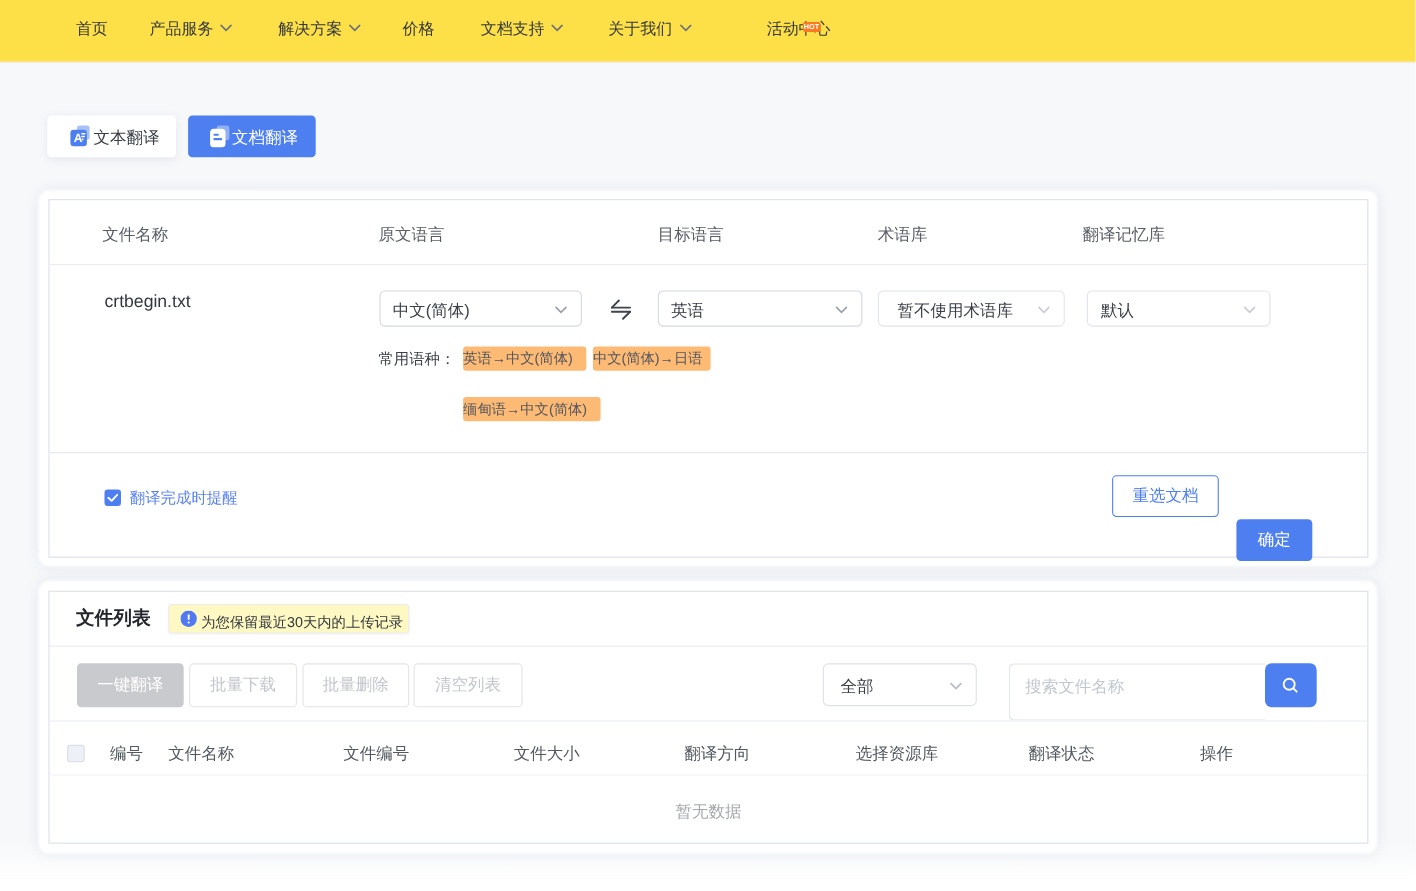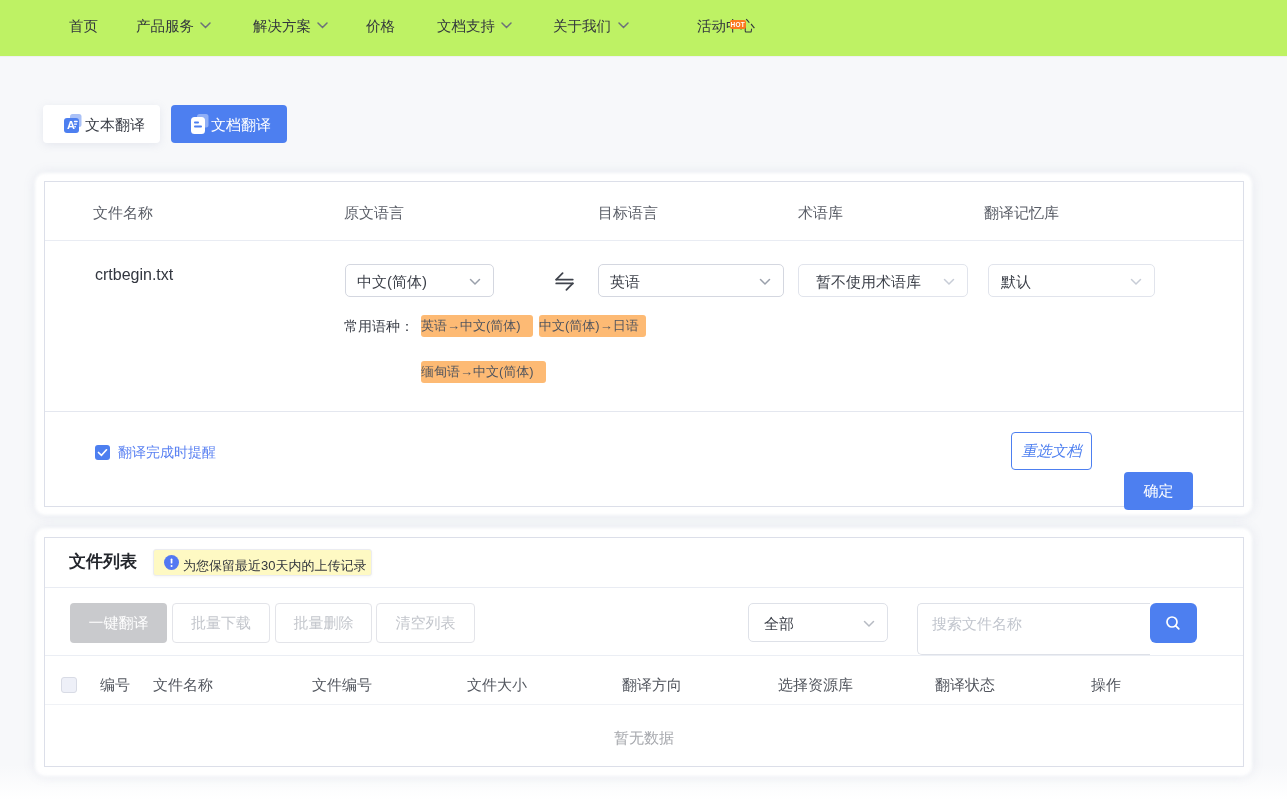--- a/index.html
+++ b/index.html
@@ -3,21 +3,21 @@
 <meta charset="utf-8">
 <style>
   * { margin:0; padding:0; box-sizing:border-box; }
   html,body { width:1287px; height:810px; }
   body { font-family:"Liberation Sans", sans-serif; position:relative; overflow:hidden;
          background:linear-gradient(#f7f8fa 0px, #f7f8fa 765px, #ffffff 800px, #ffffff 810px); }
   .abs { position:absolute; }
   .t { position:absolute; white-space:nowrap; }
 
   
-  #nav { left:0; top:0; width:1287px; height:57px; background:#bef264; border-bottom:1px solid #f0f0f2; }
+  #nav { left:0; top:0; width:1287px; height:57px; background:#fde047; border-bottom:1px solid #f0f0f2; }
   .navitem { position:absolute; top:17px; font-size:14.5px; color:#33373d; white-space:nowrap; }
   .chev { position:absolute; top:22px; width:11px; height:7px; }
 
   
   #tab1 { left:43px; top:105px; width:117px; height:38px; background:#fff; border-radius:4px;
           box-shadow:0 2px 8px rgba(150,160,190,0.18); }
   #tab2 { left:171px; top:105px; width:116px; height:38px; background:#4d7ff0; border-radius:4px; }
 
   
   .card { position:absolute; background:#fff; border-radius:10px;
@@ -90,21 +90,21 @@
 
 <div class="abs" style="left:45px;top:240px;width:1198px;height:1px;background:#e9ecf3;"></div>
 <span class="hdrtxt" style="left:93px;top:204px;">文件名称</span>
 <span class="hdrtxt" style="left:344px;top:204px;">原文语言</span>
 <span class="hdrtxt" style="left:598px;top:204px;">目标语言</span>
 <span class="hdrtxt" style="left:798px;top:204px;">术语库</span>
 <span class="hdrtxt" style="left:984px;top:204px;">翻译记忆库</span>
 
 <span class="t" style="left:95px;top:266px;font-size:16px;color:#32363f;">crtbegin.txt</span>
 
-<div class="sel" style="left:345px;top:264px;width:149px;text-align:right;">
+<div class="sel" style="left:345px;top:264px;width:184px;text-align:right;">
   <span class="seltxt" style="left:11px;">中文(简体)</span>
   <svg class="selarr" viewBox="0 0 12 8">
       <path d="M1.5 1.5 L6 6 L10.5 1.5" fill="none" stroke="#9aa0ab" stroke-width="1.5" stroke-linecap="round"></path>
     </svg>
 </div>
 <svg class="abs" style="left:555px;top:271px;" width="19" height="20" viewBox="0 0 19 20">
   <g stroke="#3f434c" stroke-width="1.7" fill="none" stroke-linecap="round">
     <path d="M1.2 8.6 H17.8"></path>
     <path d="M1.2 8.6 L7.6 2.2"></path>
     <path d="M1.2 12.4 H17.8"></path>
@@ -137,21 +137,21 @@
 
 <div class="abs" style="left:45px;top:411px;width:1198px;height:1px;background:#e4e7ef;"></div>
 
 <div class="abs" style="left:95px;top:445px;width:15px;height:15px;background:#4d7ff0;border-radius:3px;">
   <svg width="15" height="15" viewBox="0 0 15 15">
       <path d="M3.5 7.5 L6.5 10.3 L11.5 4.8" fill="none" stroke="#fff" stroke-width="1.7" stroke-linecap="round" stroke-linejoin="round"></path>
     </svg>
 </div>
 <span class="t" style="left:118px;top:444px;font-size:14px;color:#5b82f2;">翻译完成时提醒</span>
 
-<div class="btn" style="left:1011px;top:432px;width:81px;height:38px;border:1px solid #4d7ff0;background:#fff;color:#4d7ff0;line-height:36px;font-style:italic;">重选文档</div>
+<div class="btn" style="left:1011px;top:432px;width:97px;height:38px;border:1px solid #4d7ff0;background:#fff;color:#4d7ff0;line-height:36px;">重选文档</div>
 <div class="btn" style="left:1124px;top:432px;width:69px;height:38px;background:#4d7ff0;color:#fff;line-height:38px;margin-top:40px;">确定</div>
 
 <div class="card" style="left:35px;top:528px;width:1217px;height:248px;"></div>
 <div class="inner" style="left:44px;top:537px;width:1200px;height:230px;"></div>
 <div class="abs" style="left:45px;top:587px;width:1198px;height:1px;background:#e9ecf3;"></div>
 
 <span class="t" style="left:69px;top:550px;font-size:17px;font-weight:bold;color:#23262c;">文件列表</span>
 <div class="abs" style="left:153px;top:549px;width:219px;height:27px;background:#fef9c3;border:1px solid #ebecf1;border-radius:3px;box-shadow:0 1px 3px rgba(0,0,0,0.04);text-align:right;">
   <svg class="abs" style="left:10px;top:5px;" width="15" height="15" viewBox="0 0 15 15">
     <circle cx="7.5" cy="7.5" r="7.5" fill="#5379f2"></circle>

